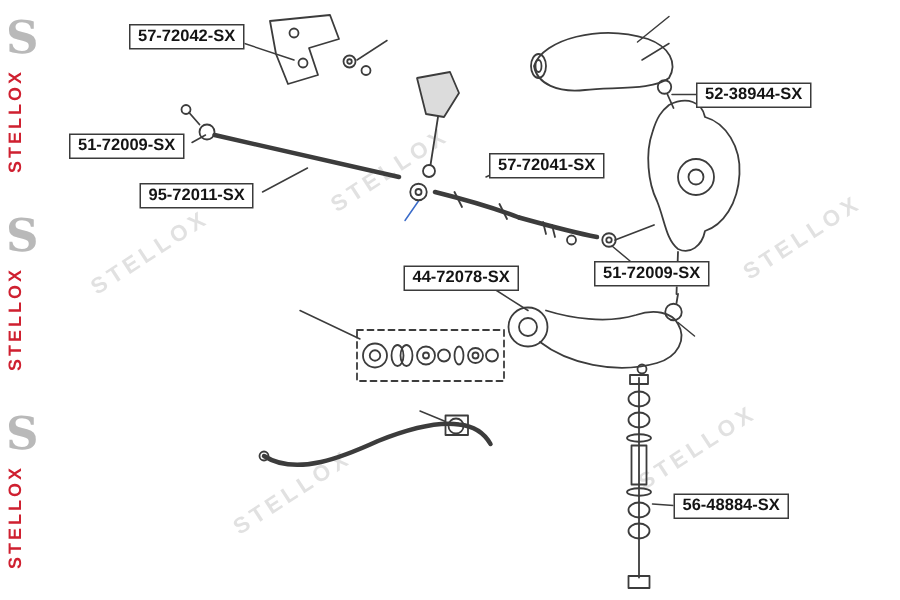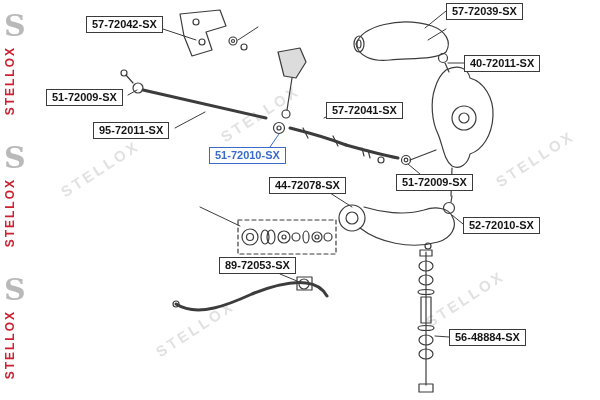--- a/index.html
+++ b/index.html
@@ -170,25 +170,21 @@
       <ellipse cx="426" cy="292" rx="8" ry="2.5"></ellipse>
       <rect x="421" y="297" width="10" height="26"></rect>
       <ellipse cx="426" cy="328" rx="8" ry="2.5"></ellipse>
       <ellipse cx="426" cy="340" rx="7" ry="5"></ellipse>
       <ellipse cx="426" cy="354" rx="7" ry="5"></ellipse>
       <rect x="419" y="384" width="14" height="8"></rect>
     </g>
   </svg>
 
   <div class="plabel" style="left:86px;top:16px">57-72042-SX</div>
-  <div class="plabel" style="left:446px;top:3px">57-72039-SX</div>
-  <div class="plabel" style="left:464px;top:55px">40-72011-SX</div>
+  <div class="plabel" style="left:464px;top:55px">52-38944-SX</div>
   <div class="plabel" style="left:46px;top:89px">51-72009-SX</div>
   <div class="plabel" style="left:93px;top:122px">95-72011-SX</div>
-  <div class="plabel selected" style="left:209px;top:147px">51-72010-SX</div>
   <div class="plabel" style="left:326px;top:102px">57-72041-SX</div>
   <div class="plabel" style="left:269px;top:177px">44-72078-SX</div>
   <div class="plabel" style="left:396px;top:174px">51-72009-SX</div>
-  <div class="plabel" style="left:463px;top:217px">52-72010-SX</div>
-  <div class="plabel" style="left:219px;top:257px">89-72053-SX</div>
   <div class="plabel" style="left:449px;top:329px">56-48884-SX</div>
 
 </div>
 
 </body></html>

